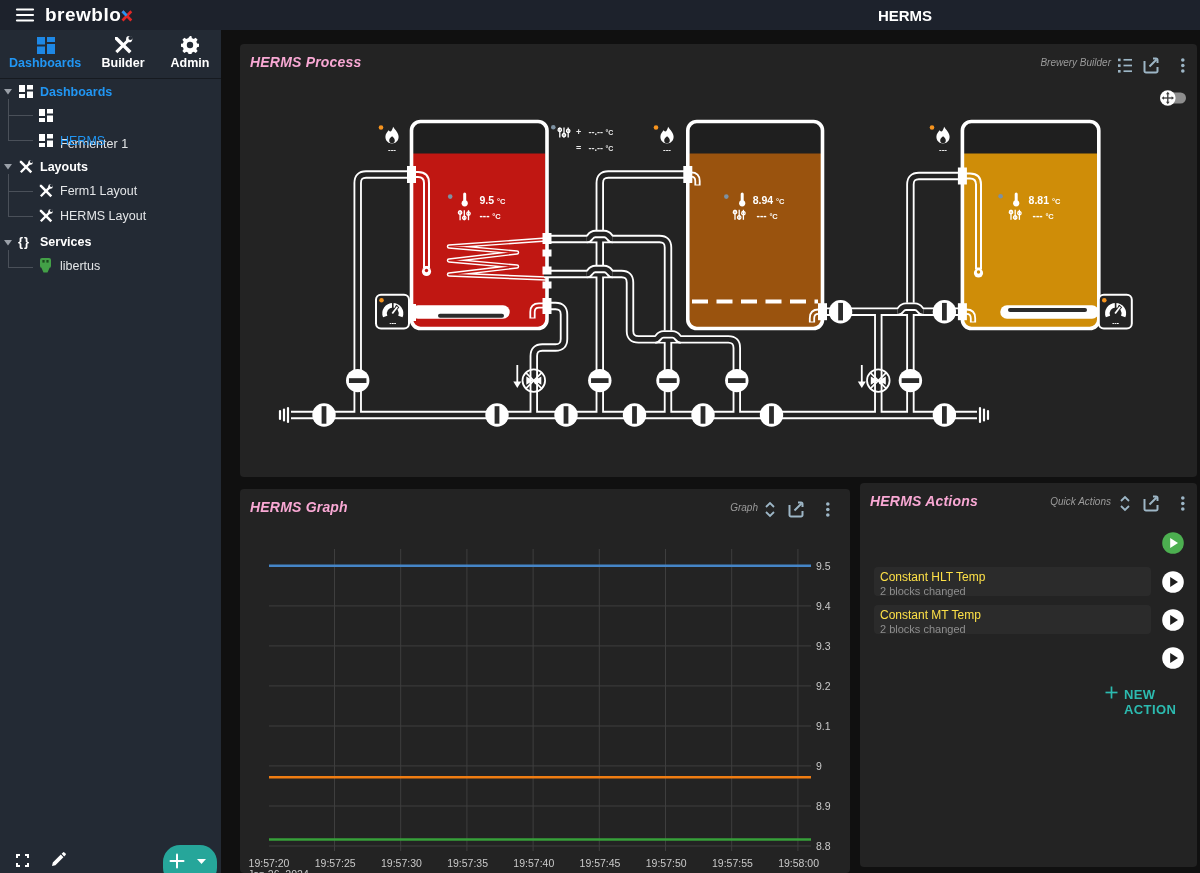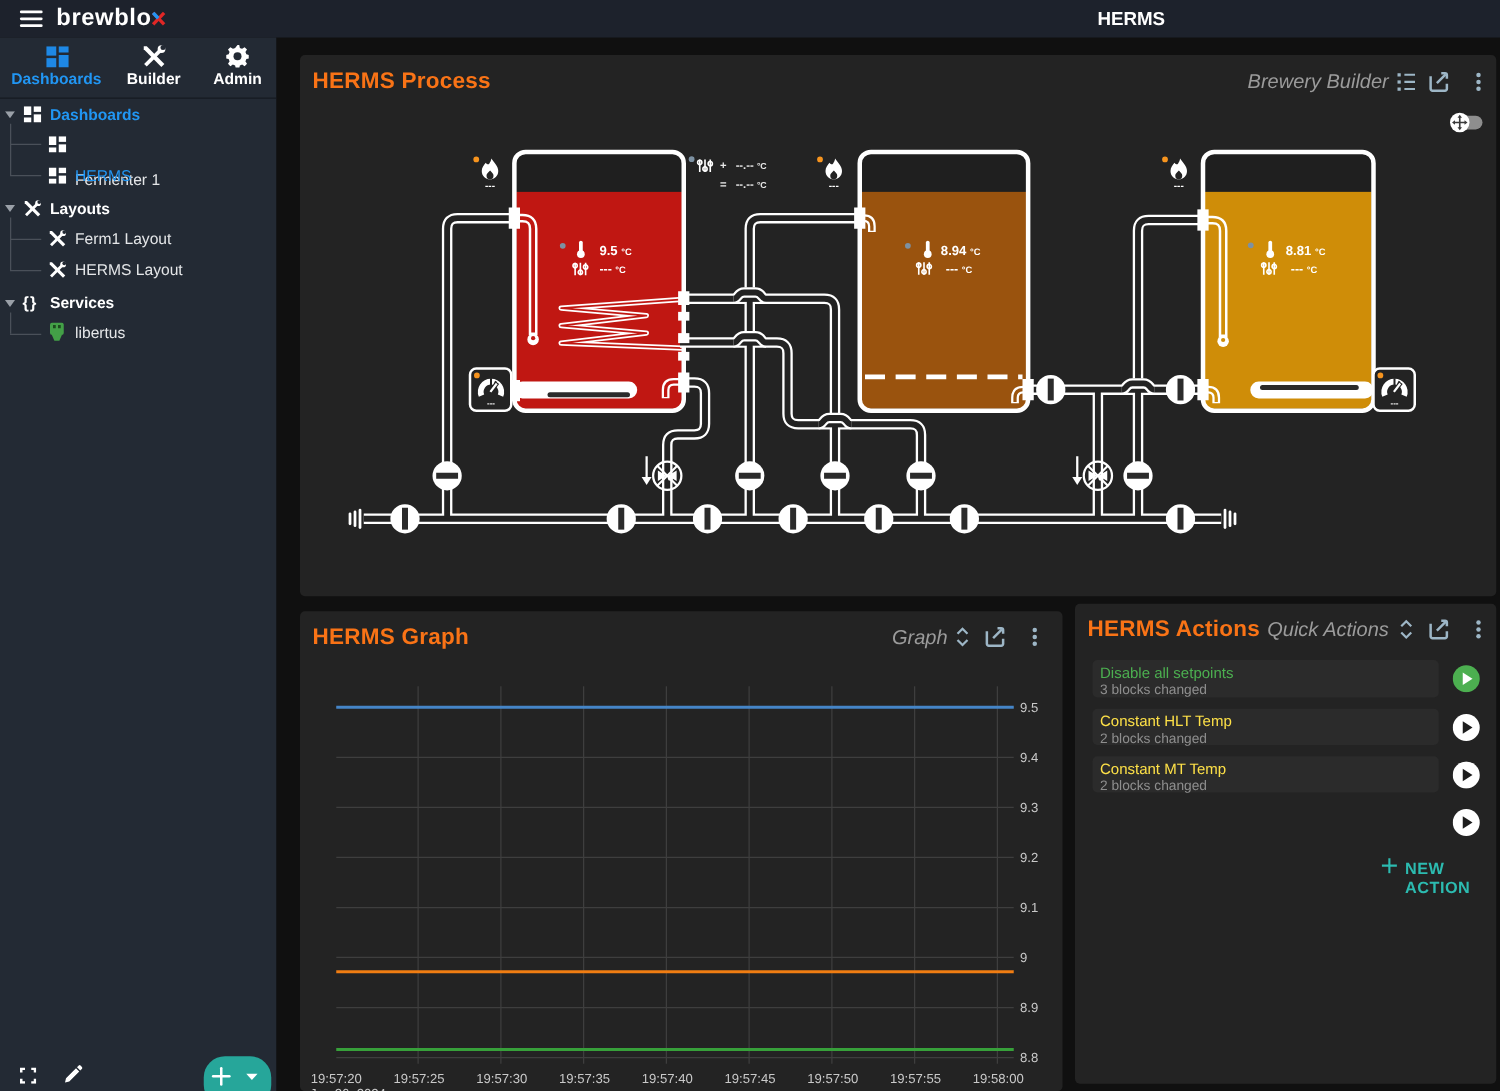--- a/index.html
+++ b/index.html
@@ -6,22 +6,22 @@
 html,body { width:1200px; height:873px; overflow:hidden; background:#101010; font-family:"Liberation Sans", sans-serif; }
 .abs { position:absolute; }
 #topbar { position:absolute; left:0; top:0; width:1200px; height:30px; background:#1d222c; }
 #sidebar { position:absolute; left:0; top:30px; width:221px; height:843px; background:#232a34; }
 .tab { position:absolute; top:0; height:48px; text-align:center; }
 .tablabel { font-size:12.5px; font-weight:700; color:#fff; }
 .treelabel { position:absolute; font-size:12.5px; color:#e4e6e8; white-space:nowrap; }
 .blue { color:#2196f3 !important; }
 .tline { position:absolute; background:#4a5059; }
 .card { position:absolute; background:#232323; border-radius:4px; }
-.ctitle { position:absolute; left:10px; top:10px; font-size:18px; font-weight:700; color:#f97316; letter-spacing:0.2px; }
-.csub { position:absolute; top:13px; font-size:16px; font-style:italic; color:#9b9b9b; }
+.ctitle { position:absolute; left:10px; top:10px; font-size:14px; font-weight:700; color:#f9a8d4; letter-spacing:0.2px;font-style:italic; }
+.csub { position:absolute; top:13px; font-size:10px; font-style:italic; color:#9b9b9b; }
 .arow { width:277px; height:29.5px; background:#2b2b2b; border-radius:4px; padding:3px 0 0 6px; }
 .at { font-size:12px; color:#fde047; }
 .as { font-size:11px; color:#8e8e8e; margin-top:1px; }
 svg { display:block; }
 text { font-family:"Liberation Sans", sans-serif; }
 </style>
 </head>
 <body>
 
 <div id="topbar">
@@ -562,24 +562,20 @@
     <g transform="translate(26,0)">
       <path d="M1.5,4 V14 a1.5,1.5 0 0 0 1.5,1.5 H13 a1.5,1.5 0 0 0 1.5,-1.5 V10 M10,1.5 H13 a1.5,1.5 0 0 1 1.5,1.5 V6" fill="none" stroke="#9db6c6" stroke-width="2"></path>
       <line x1="6.5" y1="9.5" x2="13.5" y2="2.5" stroke="#9db6c6" stroke-width="2"></line>
     </g>
     <g fill="#9db6c6" transform="translate(64,0)">
       <circle cx="1.8" cy="3" r="1.8"></circle>
         <circle cx="1.8" cy="8.5" r="1.8"></circle>
         <circle cx="1.8" cy="14" r="1.8"></circle>
     </g>
   </svg>
-  <div class="abs arow" style="left:14px;top:45px;">
-      <div class="at" style="color:#4caf50;">Disable all setpoints</div>
-      <div class="as">3 blocks changed</div>
-    </div>
   <div class="abs arow" style="left:14px;top:83.5px;">
       <div class="at">Constant HLT Temp</div>
       <div class="as">2 blocks changed</div>
     </div>
   <div class="abs arow" style="left:14px;top:121.5px;">
       <div class="at">Constant MT Temp</div>
       <div class="as">2 blocks changed</div>
     </div>
   <svg class="abs" style="left:302px;top:49px" width="22" height="22">
       <circle cx="11" cy="11" r="10.8" fill="#4caf50"></circle>

